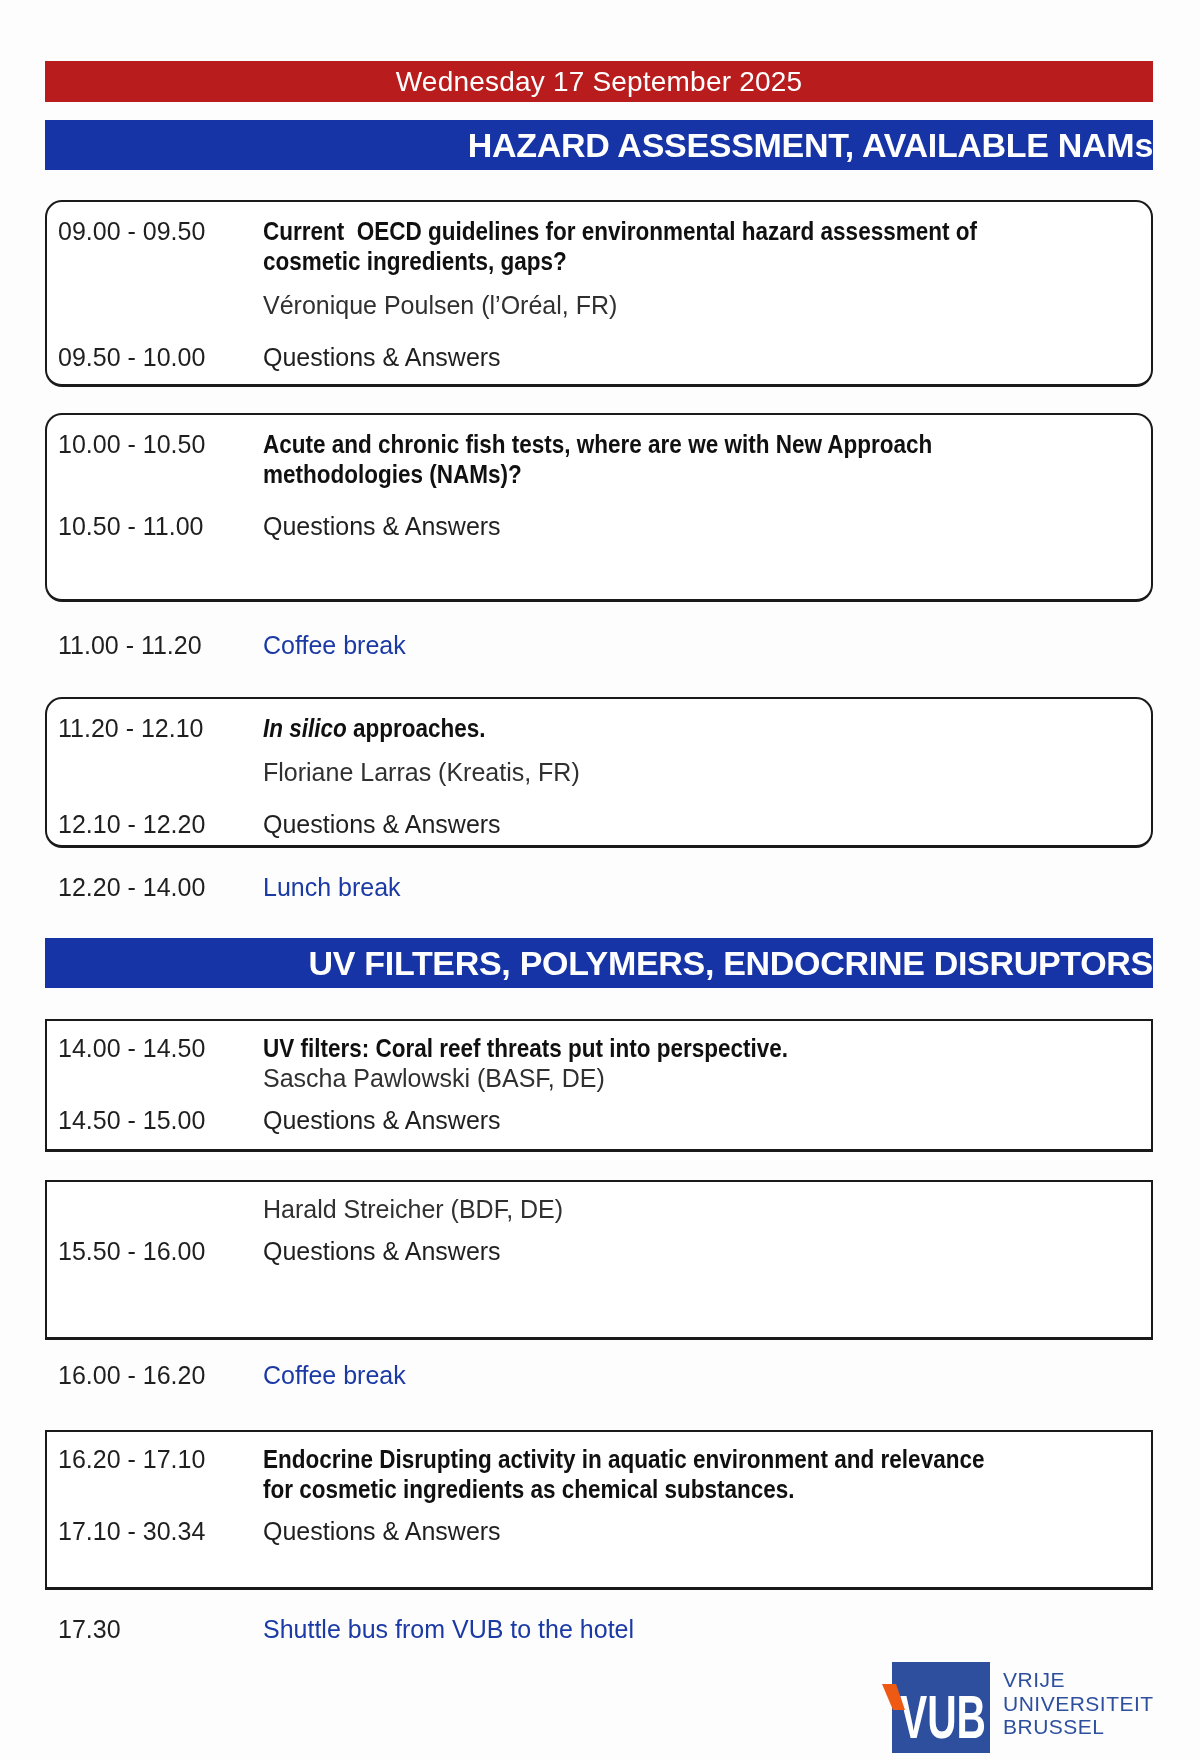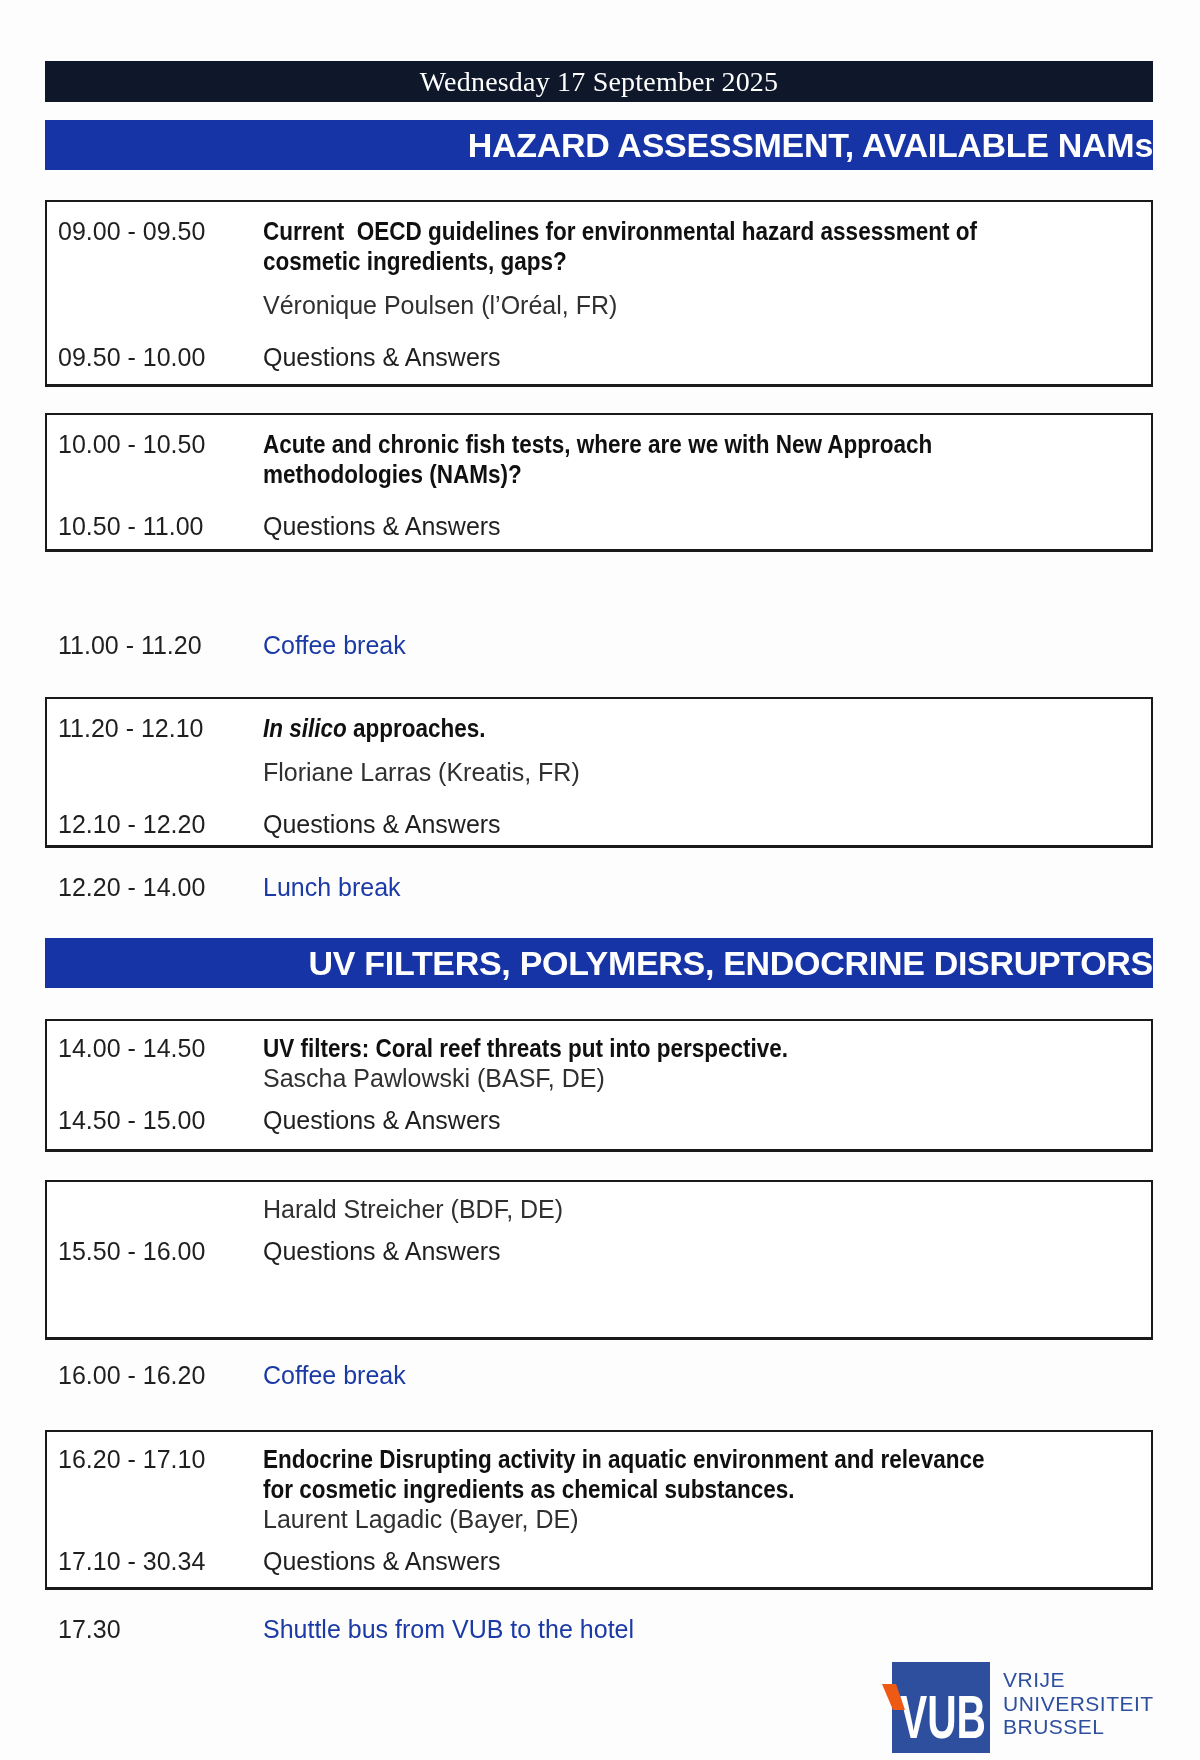--- a/index.html
+++ b/index.html
@@ -9,46 +9,46 @@
     position:relative;
     overflow:hidden;
     font-family:"Liberation Sans","DejaVu Sans",sans-serif;
     color:#1f1f1f;
   }
   .abs{position:absolute;box-sizing:border-box;}
 
   
   .date-bar{
     left:45px;top:61px;width:1108px;height:41px;
-    background:#0f172a;color:#ffffff;
+    background:#b91c1c;color:#ffffff;
     display:flex;align-items:center;justify-content:center;
-    font-size:28px;font-weight:400;letter-spacing:.2px;font-family:Liberation Serif, serif;
+    font-size:28px;font-weight:400;letter-spacing:.2px;
   }
   .section-bar{
     left:45px;width:1108px;height:50px;
     background:#1634a5;color:#ffffff;
     display:flex;align-items:center;
     padding-left:13px;
     font-size:34px;font-weight:700;letter-spacing:-.3px;justify-content:flex-end;
   }
   #section-bar-1{top:120px;}
   #section-bar-2{top:938px;padding-left:42px;}
 
   
   .session-box{
     left:45px;width:1108px;
     background:#ffffff;
     border:2px solid #1a1a1a;border-bottom-width:3px;
     overflow:hidden;
     font-size:25px;line-height:30px;
   }
-  .session-box.roomy{padding:14px 6px 0 11px;}
+  .session-box.roomy{padding:14px 6px 0 11px;border-radius:17px;}
   .session-box.tight{padding:12px 16px 0 11px;}
   #box1{top:200px;height:187px;}
-  #box2{top:413px;height:139px;}
+  #box2{top:413px;height:189px;}
   #box3{top:697px;height:151px;}
   #box4{top:1019px;height:133px;}
   #box5{top:1180px;height:160px;}
   #box6{top:1430px;height:160px;}
 
   .row{display:flex;align-items:flex-start;}
   .t{flex:0 0 205px;color:#1f1f1f;}
   .c{flex:1;min-width:0;}
 
   .session-title{
@@ -183,24 +183,20 @@
 <div class="abs break-row" id="break-coffee2">
   <div class="t">16.00 - 16.20</div>
   <div class="c">Coffee break</div>
 </div>
 
 <div class="abs session-box tight" id="box6">
   <div class="row">
     <div class="t">16.20 - 17.10</div>
     <div class="c session-title">Endocrine Disrupting activity in aquatic environment and relevance
 for cosmetic ingredients as chemical substances.</div>
-  </div>
-  <div class="row speaker-row">
-    <div class="t"></div>
-    <div class="c speaker">Laurent Lagadic (Bayer, DE)</div>
   </div>
   <div class="row qa-row">
     <div class="t">17.10 - 30.34</div>
     <div class="c">Questions &amp; Answers</div>
   </div>
 </div>
 
 <div class="abs break-row" id="break-shuttle">
   <div class="t">17.30</div>
   <div class="c">Shuttle bus from VUB to the hotel</div>

